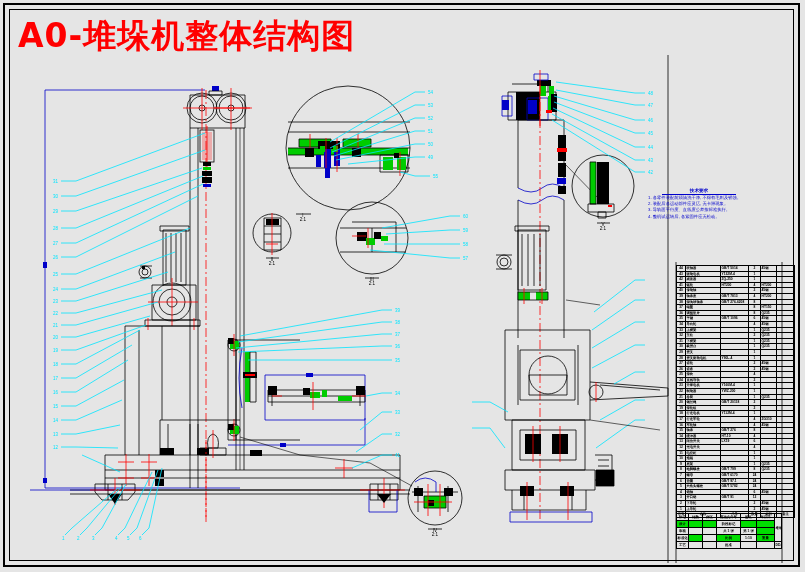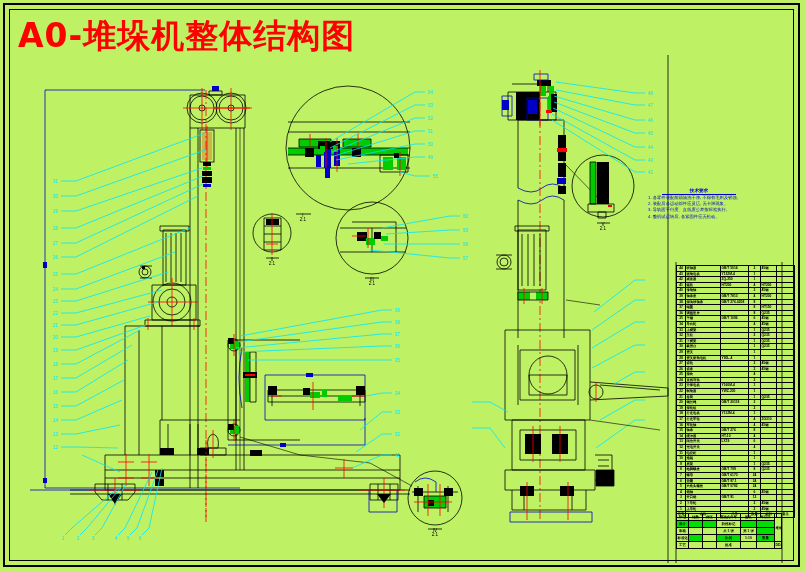--- a/index.html
+++ b/index.html
@@ -1,17 +1,17 @@
 <!DOCTYPE html>
 <html><head>
 <meta charset="utf-8">
 <style>
   html,body{margin:0;padding:0;background:#ffffff;}
   body{width:805px;height:572px;overflow:hidden;font-family:"Liberation Sans",sans-serif;}
-  #sheet{position:relative;width:805px;height:572px;background:#bef264;}
+  #sheet{position:relative;width:805px;height:572px;background:#e5e5e5;}
 
   
   .border-outer{position:absolute;left:3px;top:3px;width:797px;height:564px;border:2px solid #000;box-sizing:border-box;}
   .border-inner{position:absolute;left:9px;top:9px;width:785px;height:552px;border:1px solid #000;box-sizing:border-box;}
 
   
   .doc-title{
     position:absolute;left:18px;top:14px;
     color:#ff0000;font-size:33px;font-weight:bold;
     font-family:"DejaVu Sans",sans-serif;letter-spacing:1px;white-space:nowrap;

